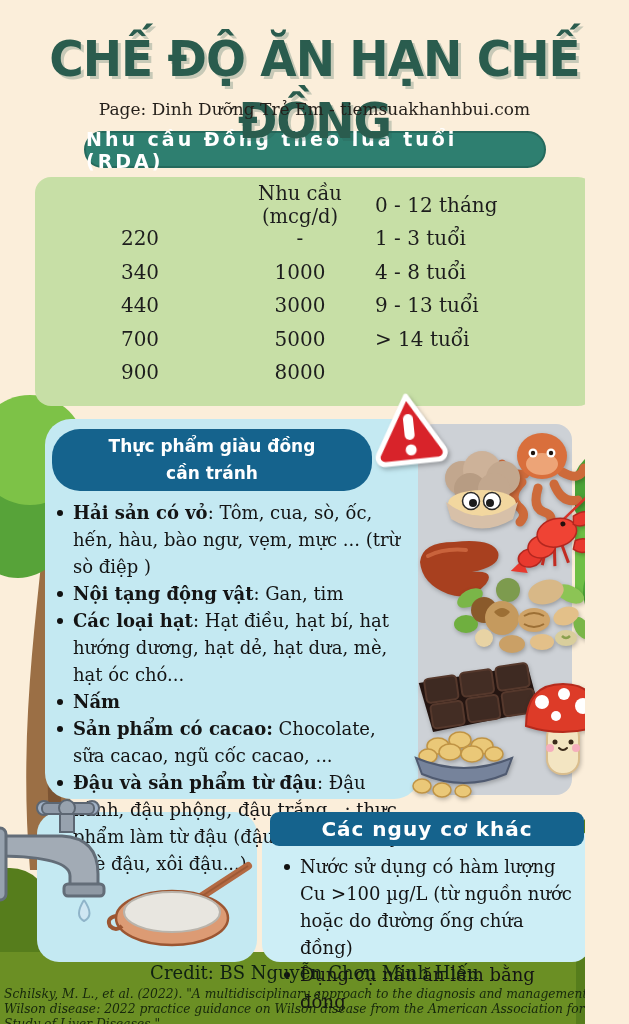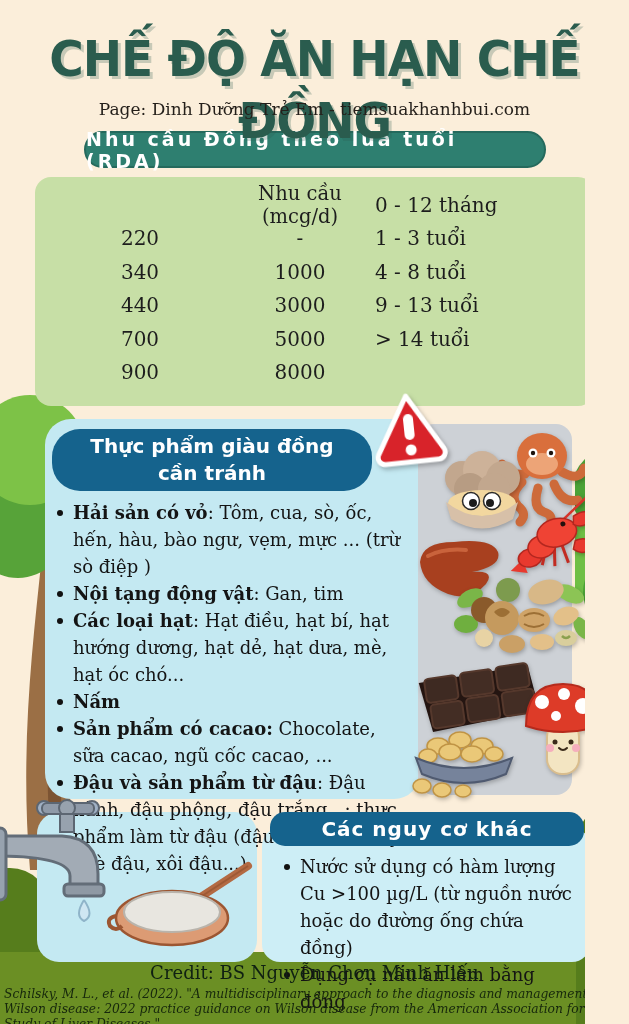--- a/index.html
+++ b/index.html
@@ -24,36 +24,36 @@
   .rda-table{left:55px;top:188px;width:525px;display:grid;z-index:4;
              grid-template-columns:170px 150px 205px;grid-auto-rows:33.5px;
              font-size:20px;color:#1d1d1d;align-items:center;}
   .rda-table .hdr{font-size:19.5px;}
   .c-age{text-align:left;}
   .c-need,.c-max{text-align:center;}
 
   
   .avoid-card{left:45px;top:419px;width:375px;height:380px;background:#c4e9f2;border-radius:26px;z-index:3;}
   .avoid-pill{left:52px;top:429px;width:320px;height:62px;border-radius:28px;background:#15638d;
-              font-size:20px;line-height:27px;text-align:center;z-index:4;flex-direction:column;}
+              font-size:17px;line-height:27px;text-align:center;z-index:4;flex-direction:column;}
   .gray-card{left:418px;top:424px;width:154px;height:371px;background:#cdd1d6;border-radius:16px;z-index:3;}
 
   .avoid-list{left:57px;top:499px;width:356px;z-index:4;font-size:18px;line-height:27px;color:#141414;}
   .li{display:flex;}
   .dot{flex:0 0 6px;height:6px;border-radius:50%;background:#111;margin:11px 10px 0 0;}
   .lead{font-weight:bold;}
 
   .warn{left:370px;top:392px;z-index:6;transform:rotate(-6deg);
         filter:drop-shadow(2px 3px 2px rgba(0,0,0,.25));}
 
   .sticker{z-index:4;filter:drop-shadow(1px 2px 2px rgba(0,0,0,.25));}
 
   
   .water-card{left:37px;top:812px;width:220px;height:150px;background:#c4e9f2;border-radius:22px;z-index:3;}
-  .risks-pill{left:270px;top:812px;width:314px;height:34px;border-radius:15px;background:#15638d;
+  .risks-pill{left:270px;top:812px;width:314px;height:34px;border-radius:9px;background:#15638d;
               font-size:20px;letter-spacing:1px;z-index:4;}
   .risks-card{left:262px;top:828px;width:328px;height:134px;background:#cdeef6;border-radius:18px;z-index:3;}
   .risks-list{left:284px;top:853px;width:292px;z-index:4;font-size:18px;line-height:27px;color:#141414;}
 
   .grass-left{left:0;top:868px;width:50px;height:156px;background:#567d1c;border-top-right-radius:40px;z-index:2;}
   .grass-right{left:576px;top:800px;width:53px;height:224px;background:#567d1c;border-top-left-radius:46px;z-index:2;}
   .grass-strip{left:0;top:952px;width:629px;height:72px;background:#6b8f24;z-index:2;}
 
   .credit{left:0;top:962px;width:629px;text-align:center;font-size:18px;color:#0f2012;z-index:5;}
   .reference{left:4px;top:987px;width:621px;font-style:italic;font-size:12.3px;line-height:15px;

